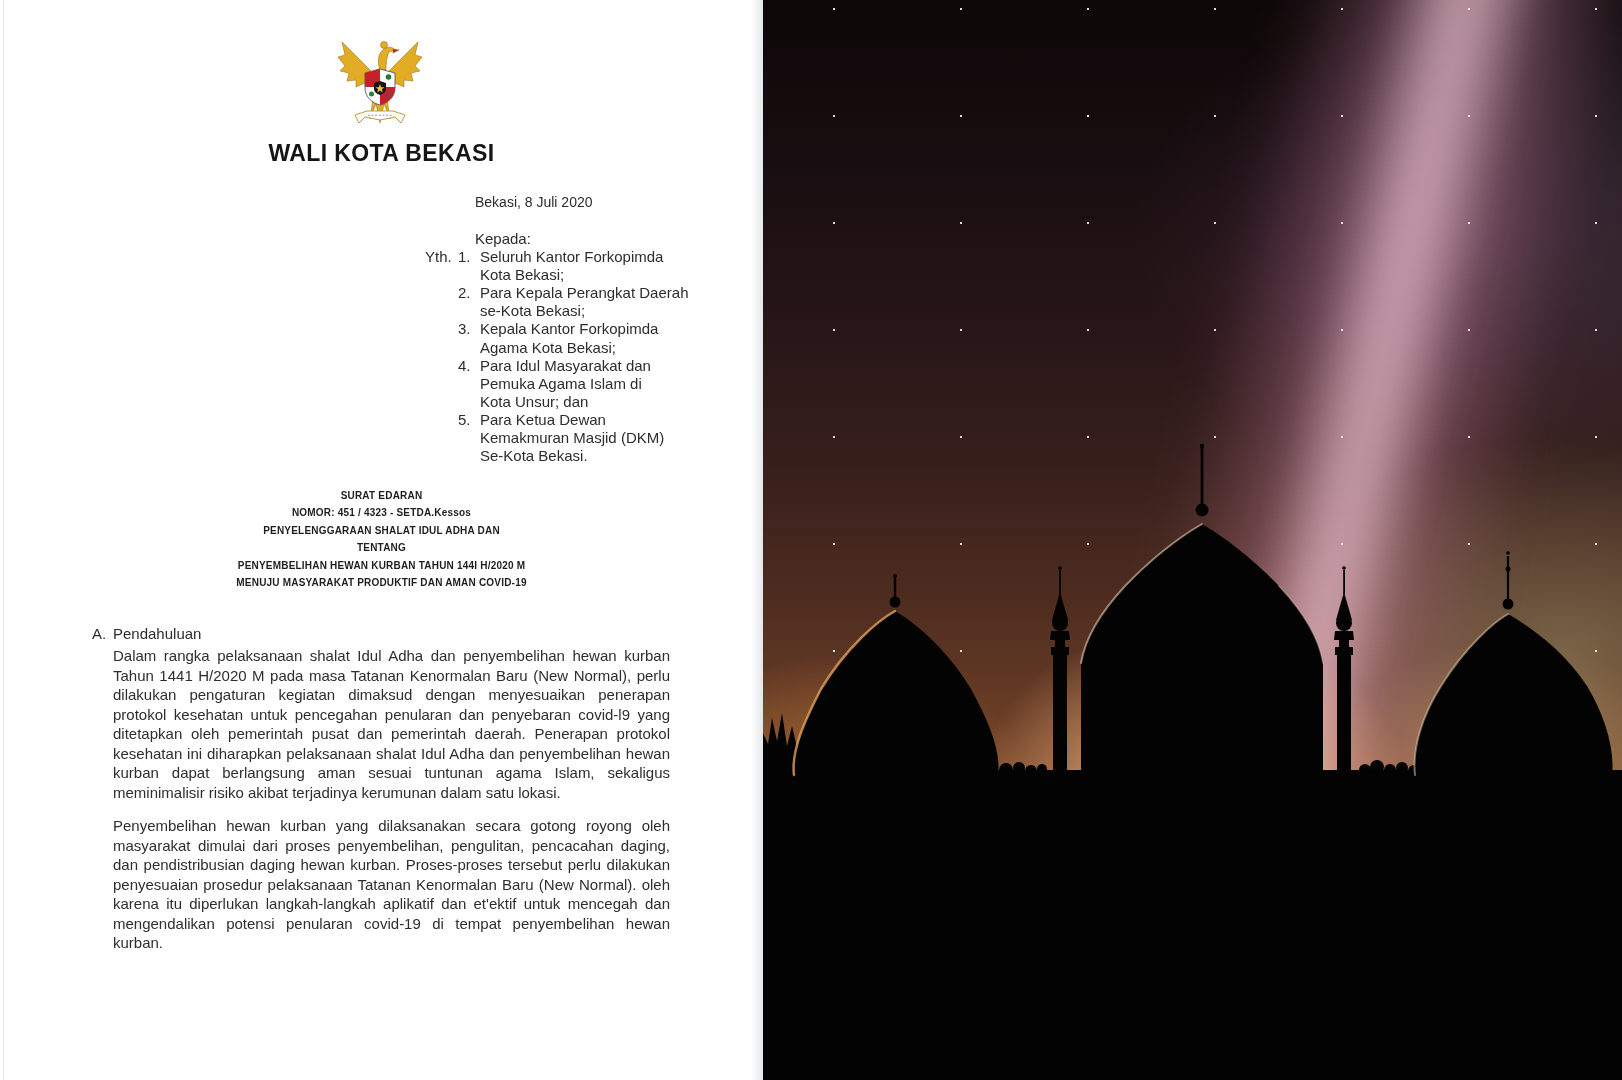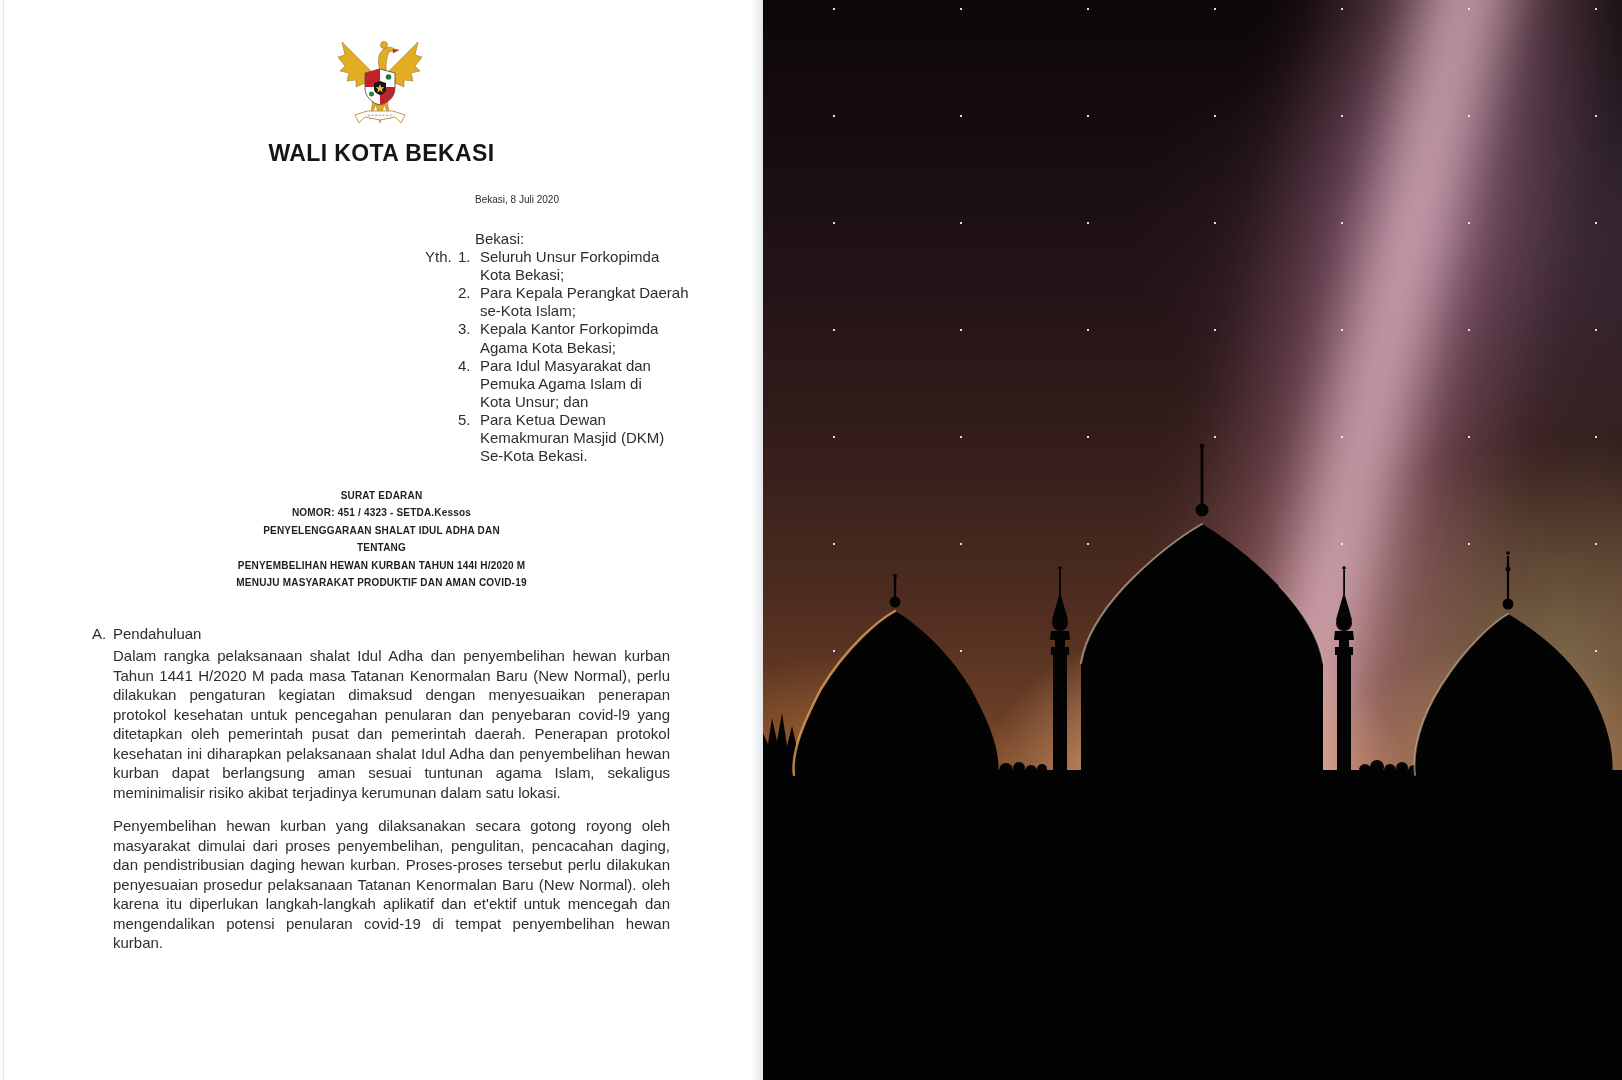--- a/index.html
+++ b/index.html
@@ -12,21 +12,21 @@
   
   .document{position:absolute;left:0;top:0;width:763px;height:807px;background:#ffffff;}
   .page-left-edge{position:absolute;left:3px;top:0;width:1px;height:1080px;background:#e6e6e6;}
   .page-gap{position:absolute;left:751px;top:0;width:12px;height:1080px;
     background:linear-gradient(90deg,#ffffff 0%,#eceef0 70%,#e3e6e9 100%);}
   .emblem{position:absolute;left:337px;top:31px;width:86px;height:100px;}
   .letterhead{
     position:absolute;left:0;top:140px;width:763px;text-align:center;
     font-size:23px;font-weight:bold;color:#151515;letter-spacing:.4px;white-space:nowrap;
   }
-  .place-date{position:absolute;left:475px;top:194px;font-size:10px;white-space:nowrap;}
+  .place-date{position:absolute;left:475px;top:194px;font-size:14px;white-space:nowrap;}
   .recipients{position:absolute;left:425px;top:230px;font-size:15px;line-height:18.1px;}
   .kepada{margin-left:50px;}
   .r-row{display:flex;white-space:nowrap;}
   .c-yth{width:33px;flex:0 0 33px;}
   .c-num{width:22px;flex:0 0 22px;}
   .c-txt{flex:0 0 auto;}
   .title-block{
     position:absolute;left:0;top:487px;width:763px;text-align:center;
     font-size:10px;font-weight:bold;line-height:17.4px;color:#1e1e1e;letter-spacing:.2px;
   }
@@ -102,40 +102,40 @@
     <g>
       <path d="M18,84 L30,80 L56,80 L68,84 L64,92 L58,86 L43,89 L28,86 L22,92 Z" fill="#fdfdfd" stroke="#b8922e" stroke-width="0.9"></path>
       <line x1="31" y1="84.2" x2="55" y2="84.2" stroke="#9a9a9a" stroke-width="1.1" stroke-dasharray="2 1.6"></line>
     </g>
   </svg>
 
   <div class="letterhead">WALI KOTA BEKASI</div>
   <div class="place-date">Bekasi, 8 Juli 2020</div>
 
   <div class="recipients">
-    <div class="kepada">Bekasi:</div>
+    <div class="kepada">Kepada:</div>
     <div class="r-row">
         <span class="c-yth">Yth.</span>
         <span class="c-num">1.</span>
-        <span class="c-txt">Seluruh Unsur Forkopimda</span>
+        <span class="c-txt">Seluruh Kantor Forkopimda</span>
       </div>
     <div class="r-row">
         <span class="c-yth"></span>
         <span class="c-num"></span>
         <span class="c-txt">Kota Bekasi;</span>
       </div>
     <div class="r-row">
         <span class="c-yth"></span>
         <span class="c-num">2.</span>
         <span class="c-txt">Para Kepala Perangkat Daerah</span>
       </div>
     <div class="r-row">
         <span class="c-yth"></span>
         <span class="c-num"></span>
-        <span class="c-txt">se-Kota Islam;</span>
+        <span class="c-txt">se-Kota Bekasi;</span>
       </div>
     <div class="r-row">
         <span class="c-yth"></span>
         <span class="c-num">3.</span>
         <span class="c-txt">Kepala Kantor Forkopimda</span>
       </div>
     <div class="r-row">
         <span class="c-yth"></span>
         <span class="c-num"></span>
         <span class="c-txt">Agama Kota Bekasi;</span>

